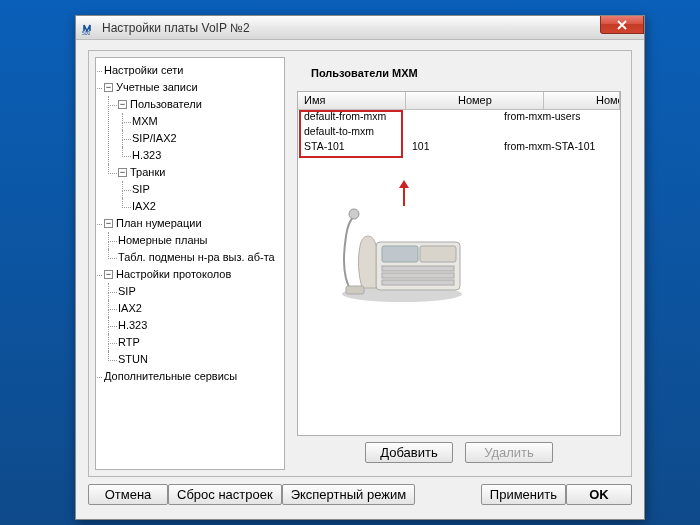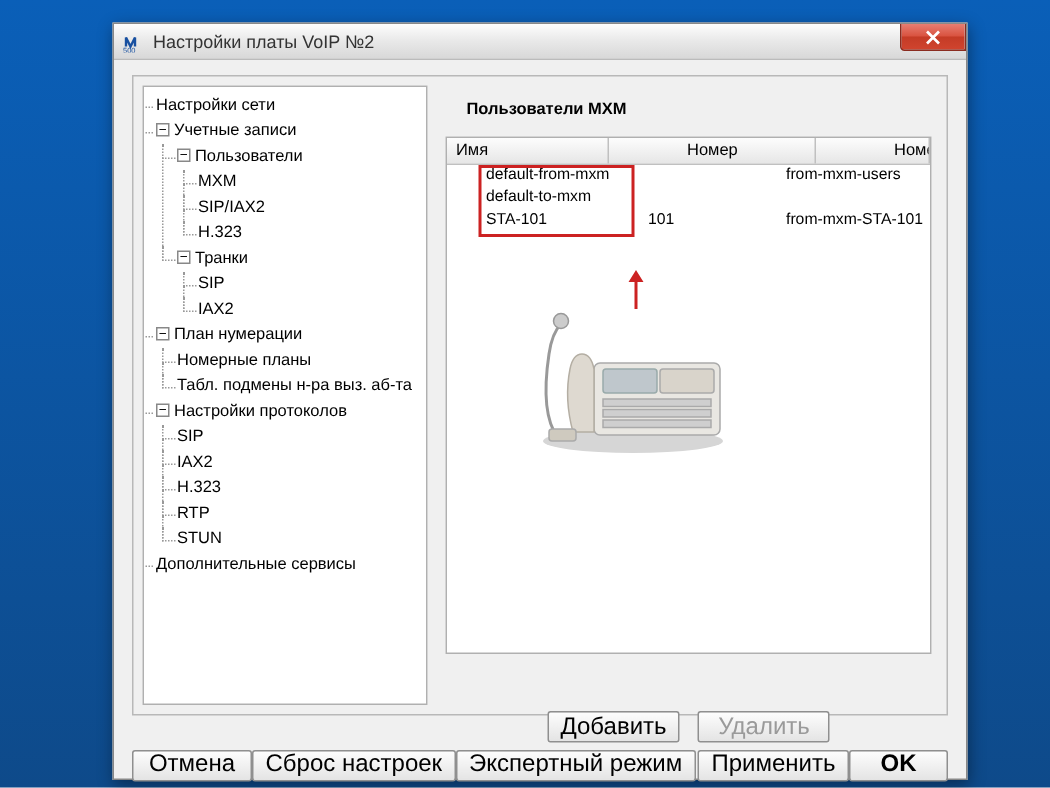--- a/index.html
+++ b/index.html
@@ -125,21 +125,21 @@
   .gh-cell {
     border-right: 1px solid #c0c0c0;
     padding: 2px 6px;
     font-size: 11px;
     white-space: nowrap;
     overflow: hidden;
   }
   .col-name { width: 108px; }
   .col-num  { width: 92px; }
   .col-plan { flex: 1; }
-  .grid-body { position: relative; margin-left: 20px; }
+  .grid-body { position: relative; }
   .grid-row {
     display: flex;
     height: 15px;
     font-size: 10.5px;
   }
   .gb-cell { padding: 0 6px; overflow: hidden; white-space: nowrap; }
   .highlight-box {
     position: absolute;
     border: 2px solid #c22;
     pointer-events: none;
@@ -161,25 +161,24 @@
     display: flex;
     justify-content: center;
     gap: 12px;
   }
   .btn {
     min-width: 88px;
     height: 21px;
     background: linear-gradient(to bottom,#fdfdfd,#e4e4e4);
     border: 1px solid #8f8f8f;
     border-radius: 2px;
-    font-size: 16px;
+    font-size: 13px;
     font-family: inherit;
     padding: 0 8px;
     cursor: pointer;
-    margin-top: 32px;
   }
   .btn:disabled, .btn.disabled {
     color: #9a9a9a;
     cursor: default;
   }
   .bottom-bar {
     position: absolute;
     left: 4px; right: 4px; bottom: 4px; height: 26px;
     display: flex;
     align-items: center;

